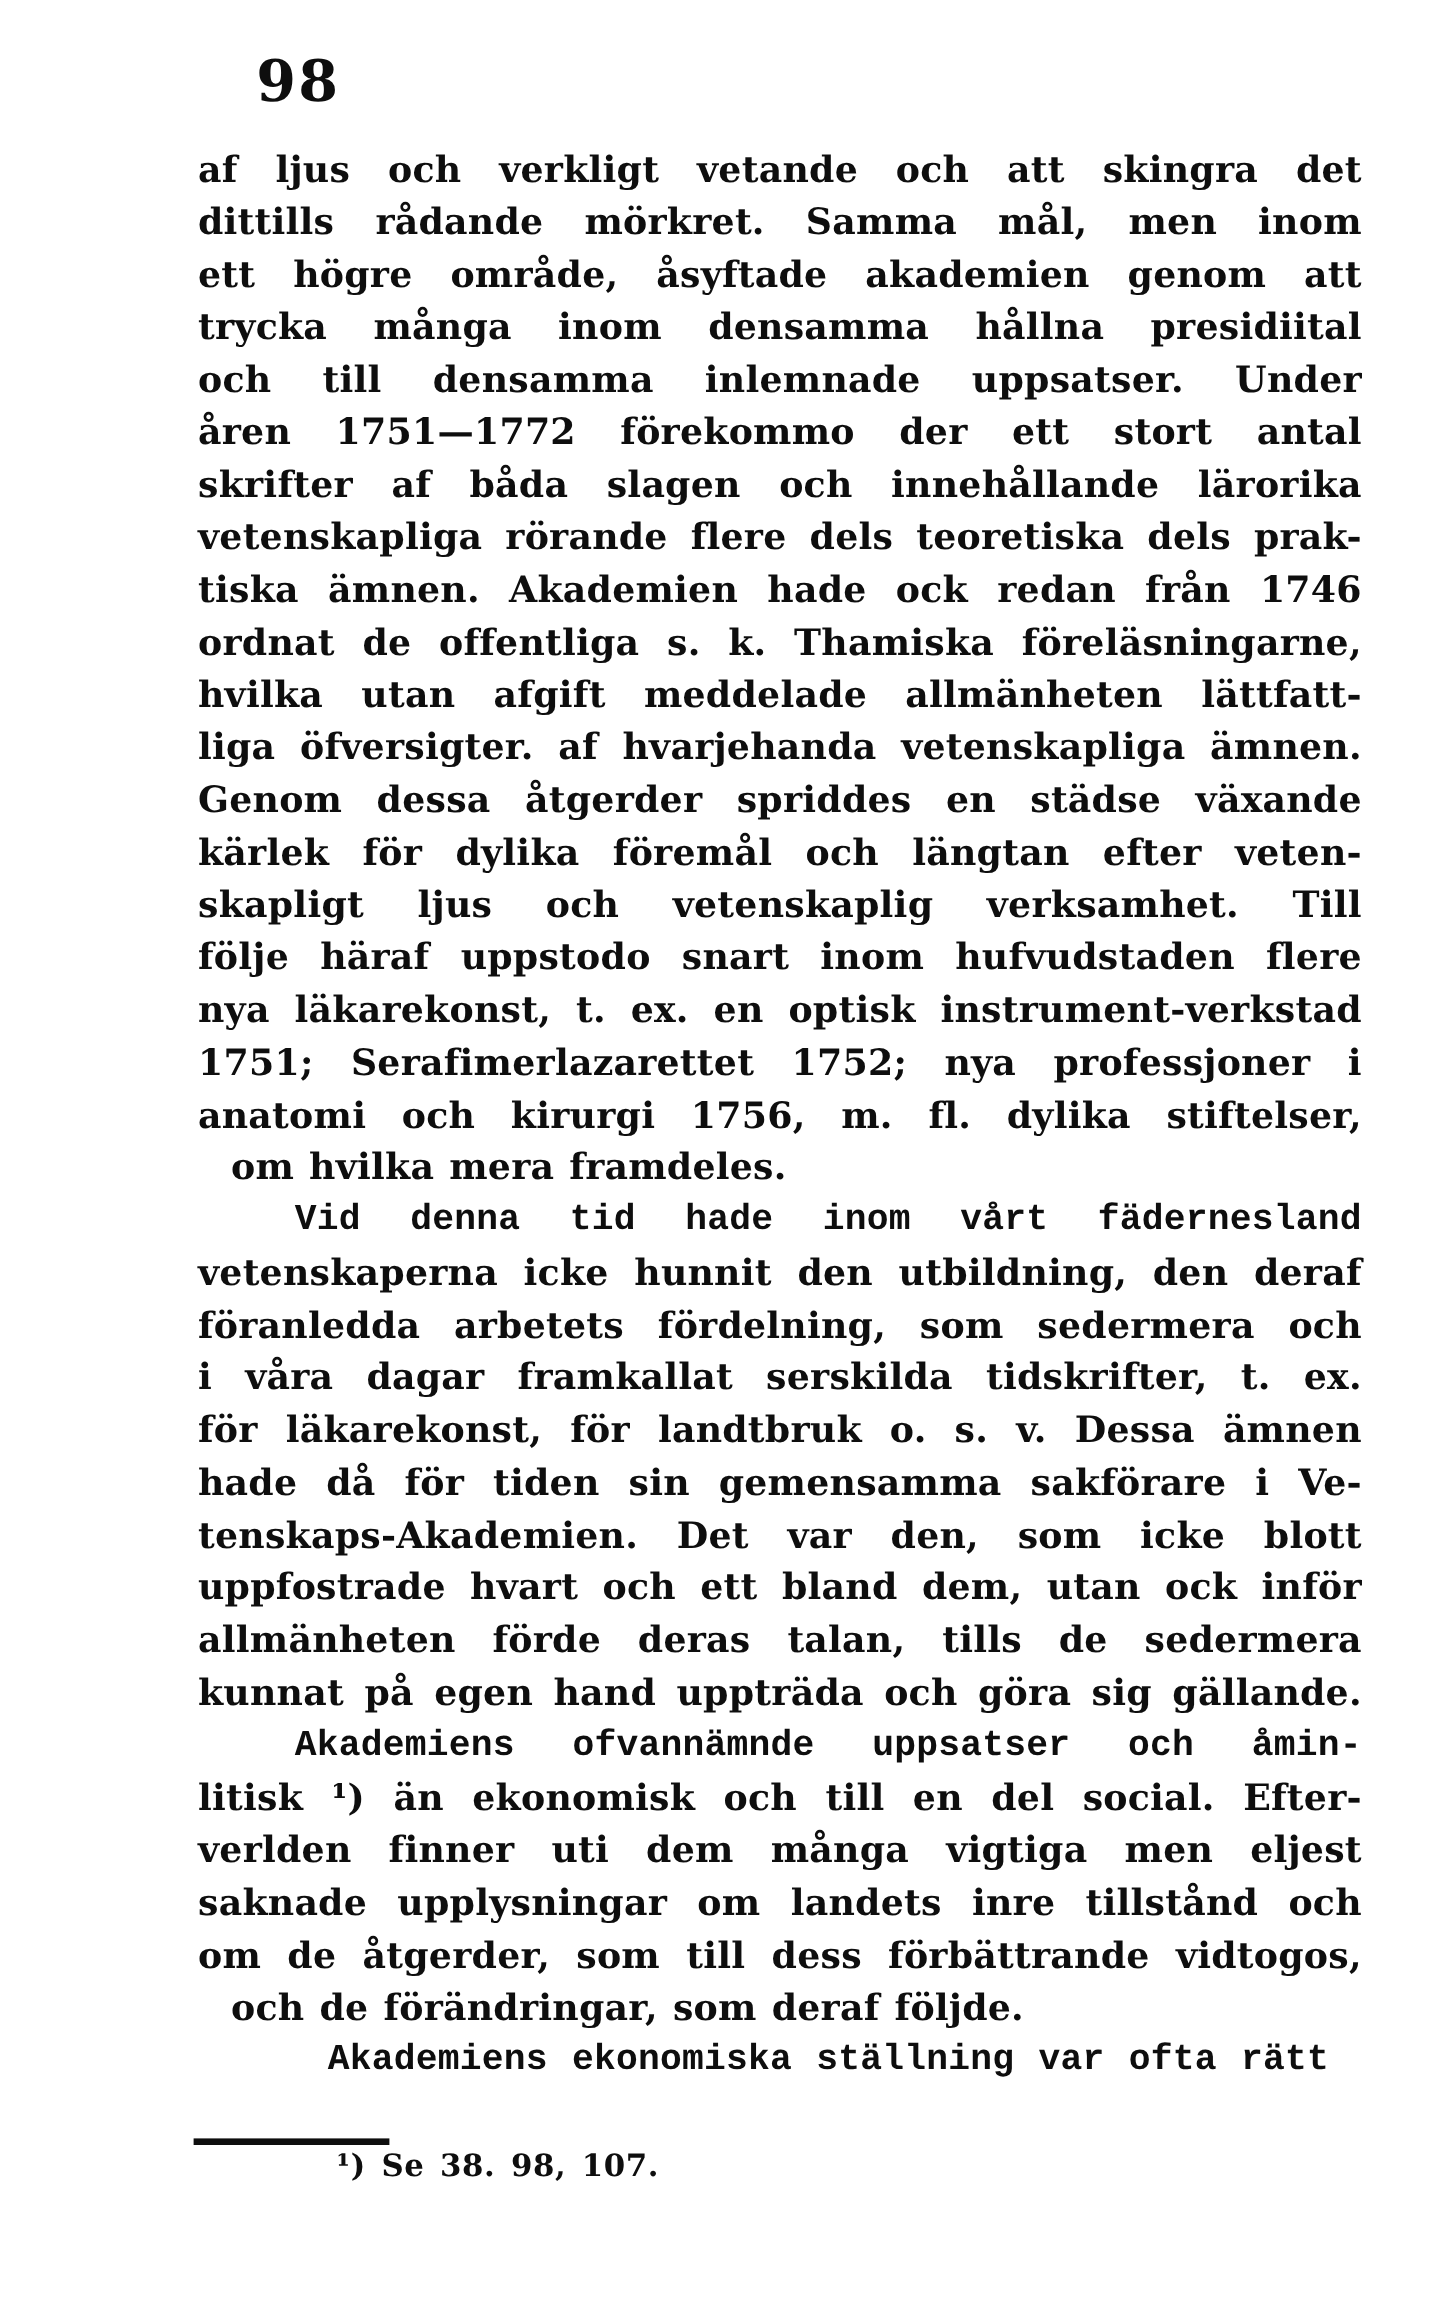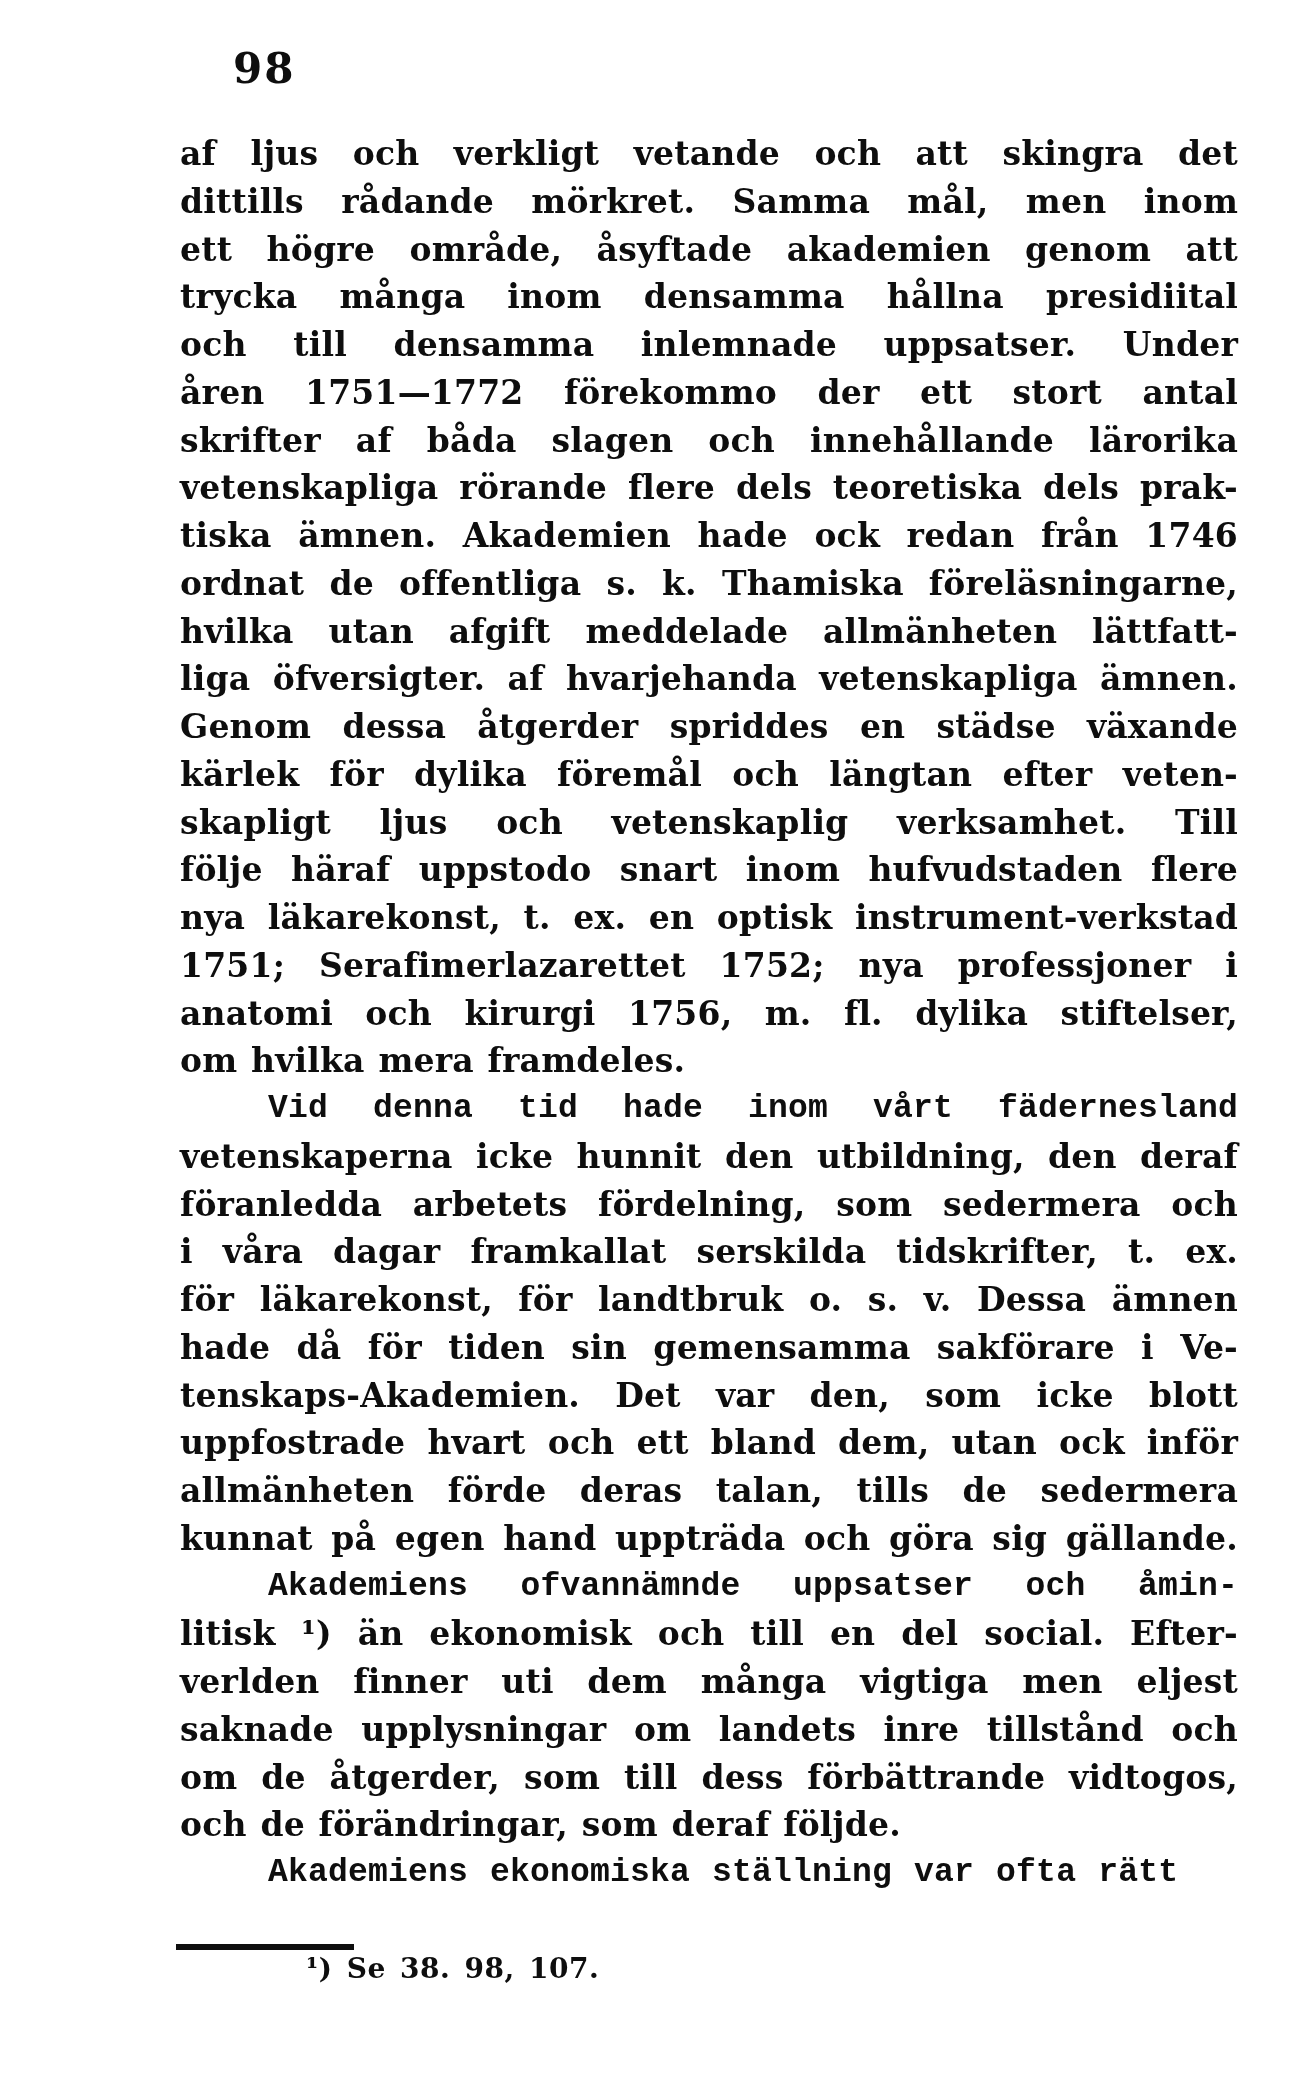--- a/index.html
+++ b/index.html
@@ -14,41 +14,42 @@
     background: #ffffff;
     color: #0e0e0e;
     font-family: "DejaVu Serif", "Liberation Serif", serif;
     font-weight: 700;
     overflow: hidden;
   }
   .pagenum {
     position: absolute;
     left: 233px;
     top: 44px;
-    font-size: 42px;
+    font-size: 52px;
     letter-spacing: 2px;
   }
   .text-block {
     position: absolute;
     left: 180px;
     top: 130px;
     width: 1058px;
     font-size: 33px;
     line-height: 47.75px;
     letter-spacing: 0.2px;
     word-spacing: 2px;
   }
   .line {
     height: 47.75px;
     text-align: justify;
     text-align-last: justify;
     white-space: normal;
   }
   .line.left {
     text-align-last: left;
+    margin-left: 30px;
   }
   .line.ind {
     padding-left: 88px;
     font-family: Liberation Mono, monospace;
   }
   .footnote-rule {
     position: absolute;
     left: 176px;
     top: 1944px;
     width: 178px;

